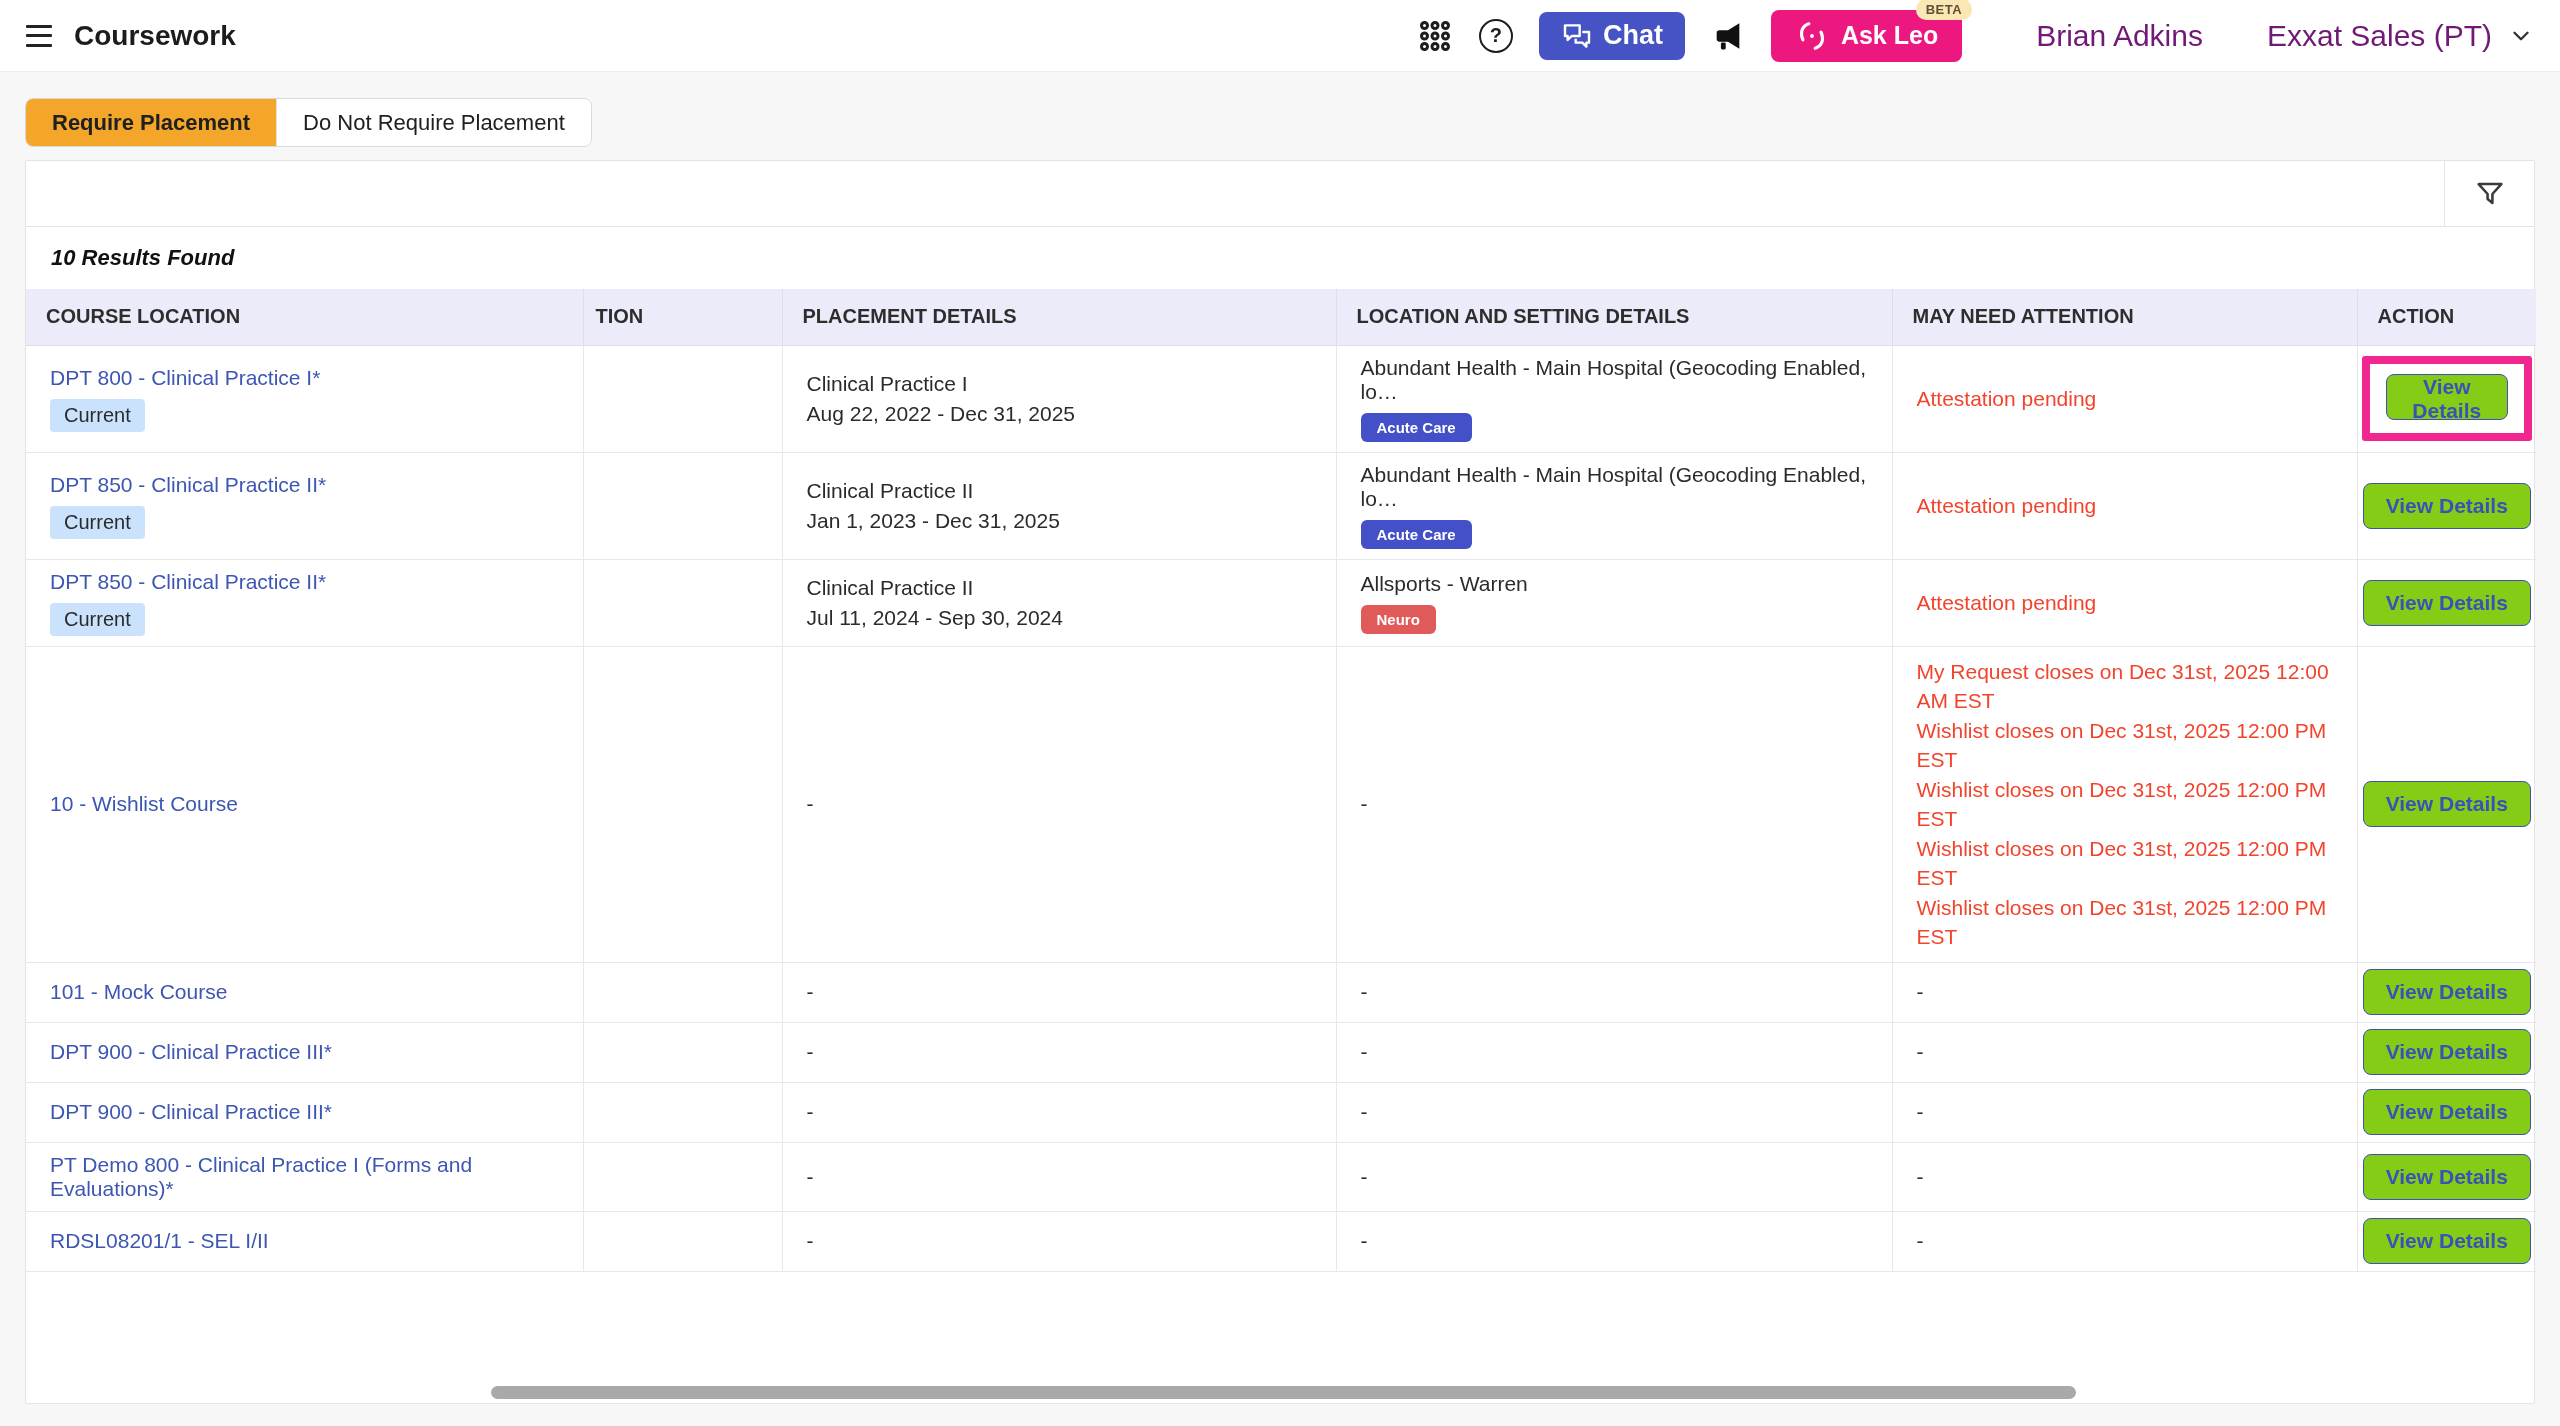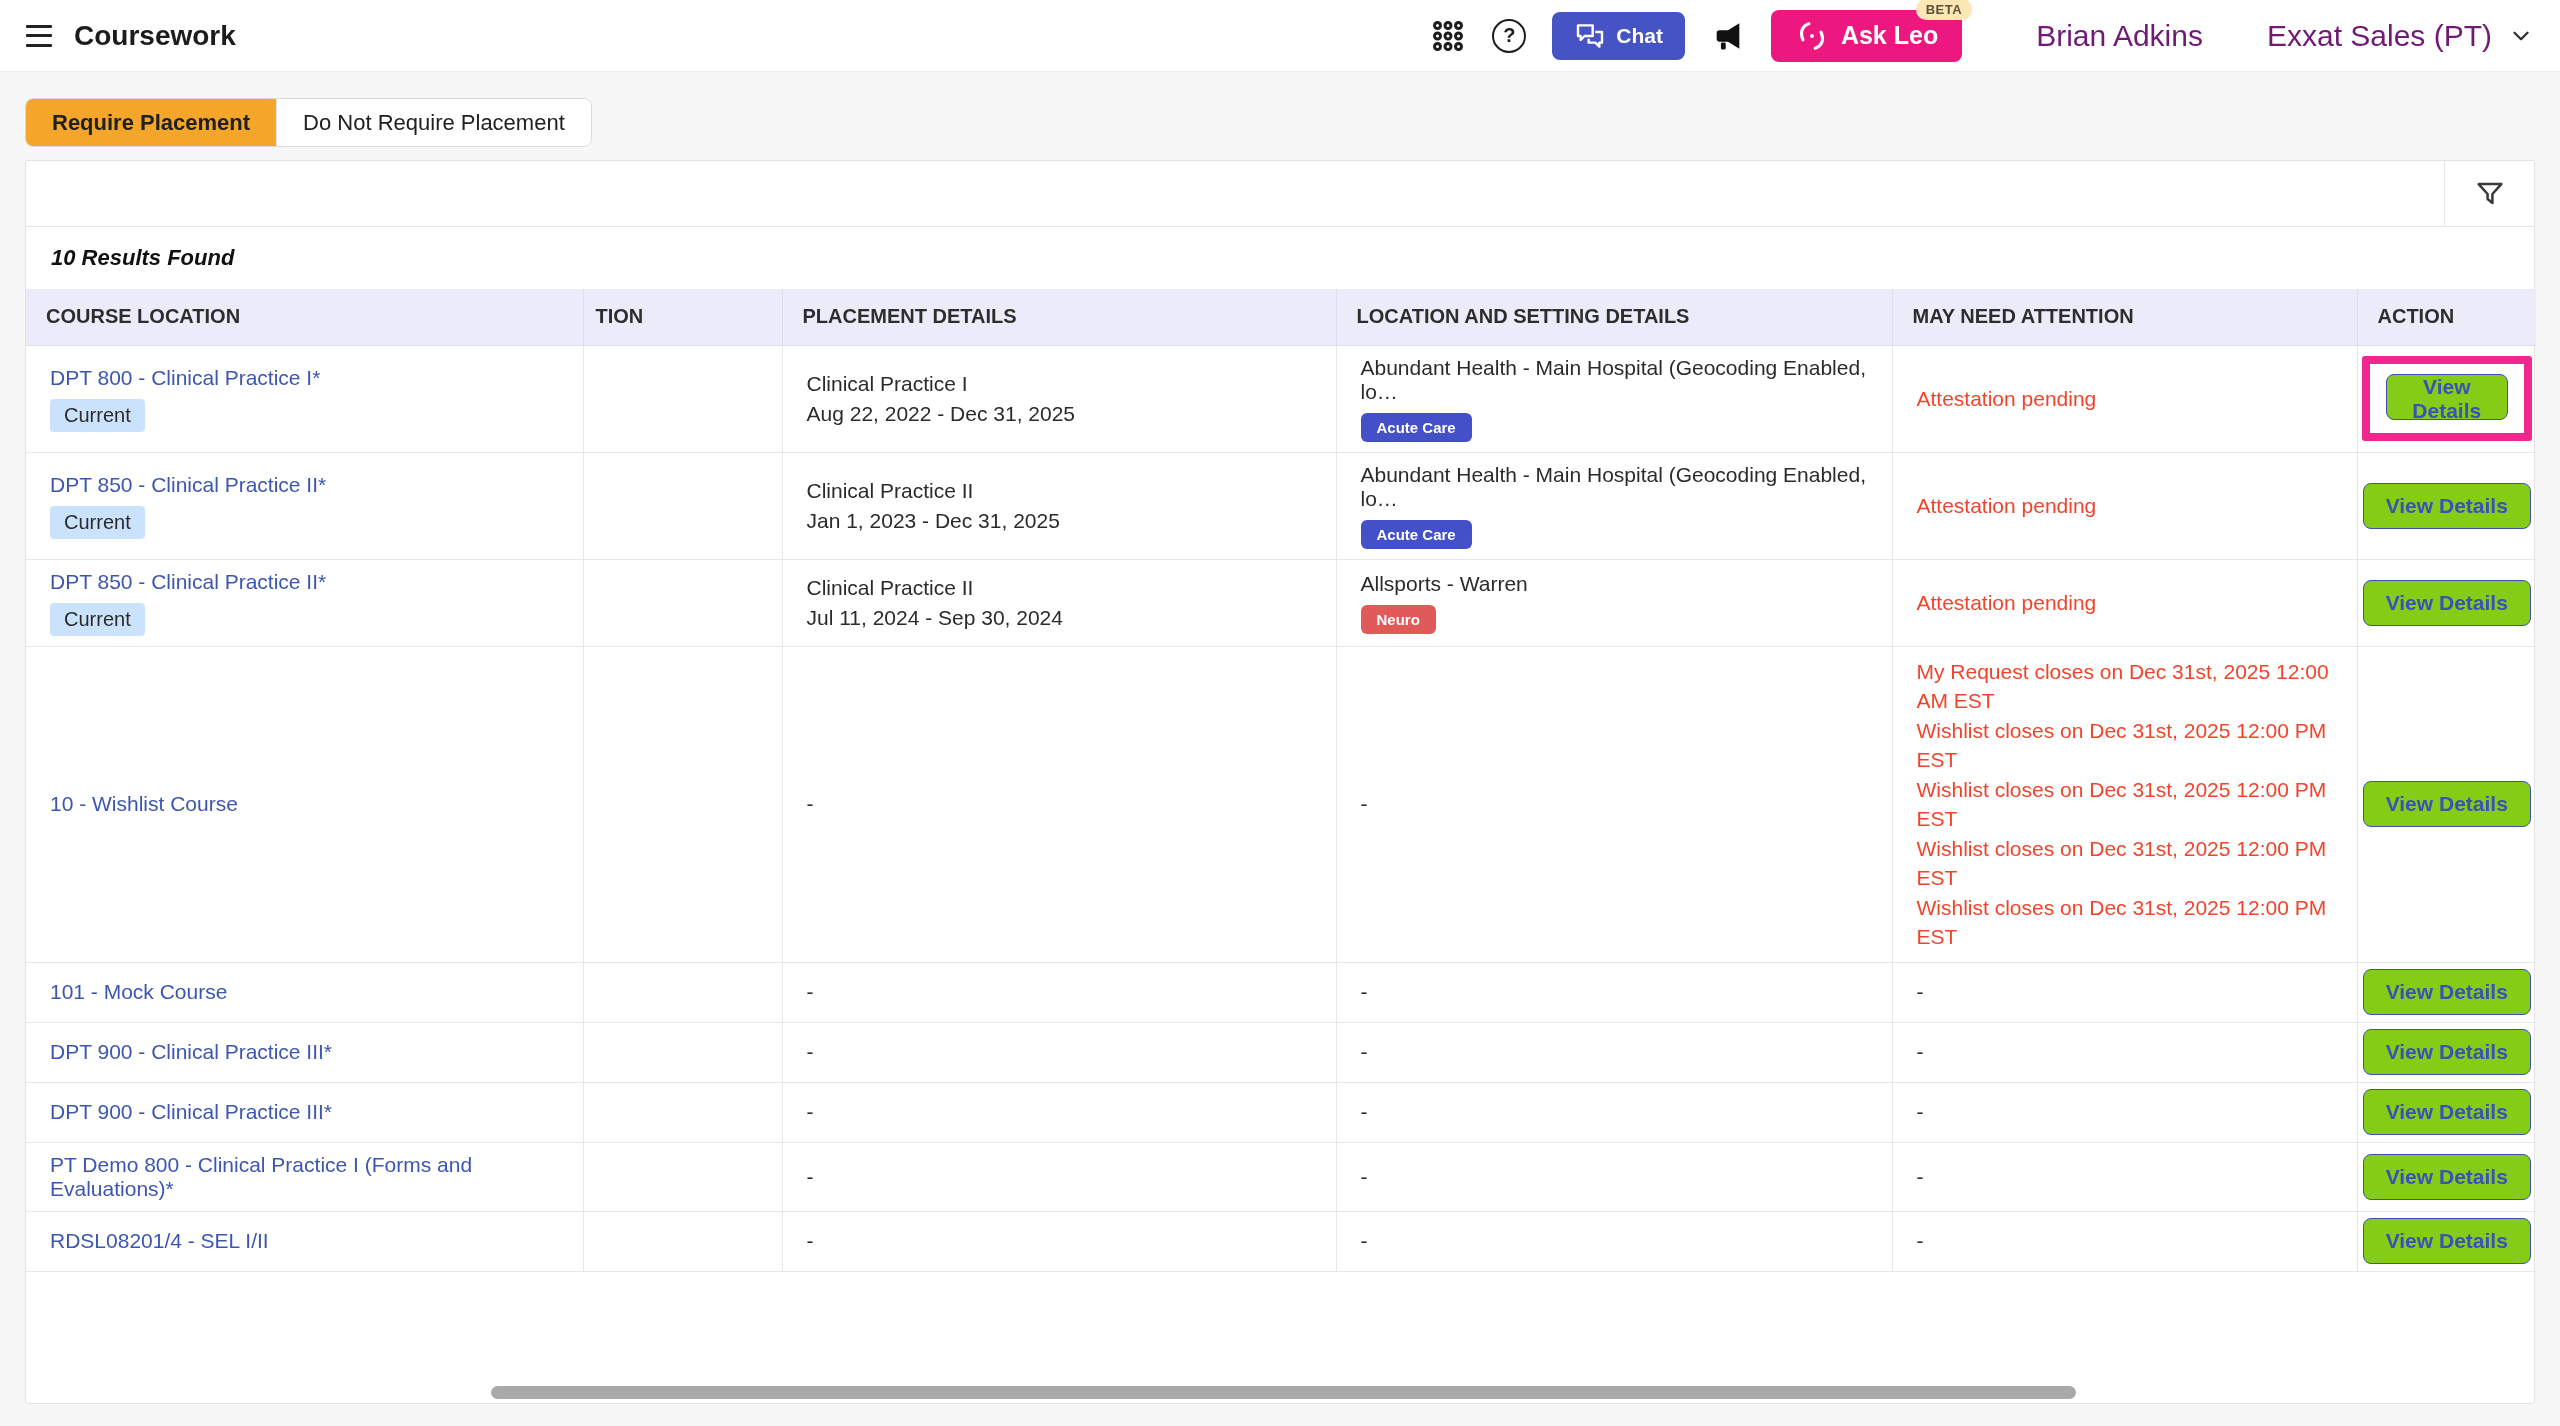--- a/index.html
+++ b/index.html
@@ -12,21 +12,21 @@
   .topbar-left { display:flex; align-items:center; gap:22px; }
   .hamburger { width:26px; height:22px; display:flex; flex-direction:column;
     justify-content:space-between; background:none; border:none; cursor:pointer; }
   .hamburger span { display:block; height:3px; background:#222; border-radius:1px; }
   .page-title { font-size:28px; font-weight:700; color:#1C1C1C; }
   .topbar-right { display:flex; align-items:center; gap:26px; }
   .icon-btn { background:none; border:none; cursor:pointer; display:flex; align-items:center; }
   .help-circle { width:34px; height:34px; border:2.5px solid #1d1d1d; border-radius:50%;
     display:flex; align-items:center; justify-content:center; font-size:20px; font-weight:700; color:#1d1d1d; }
   .chat-btn { display:flex; align-items:center; gap:10px; background:#4553C5; color:#fff;
-    border:none; border-radius:8px; height:48px; padding:0 22px; font-size:21px; font-weight:700; cursor:pointer; }
+    border:none; border-radius:8px; height:48px; padding:0 22px; font-size:27px; font-weight:700; cursor:pointer; }
   .askleo-wrap { position:relative; }
   .askleo-btn { display:flex; align-items:center; gap:12px; background:#EC187F; color:#fff;
     border:none; border-radius:8px; height:52px; padding:0 24px; font-size:25px; font-weight:700; cursor:pointer; }
   .beta-badge { position:absolute; top:-11px; right:-10px; background:#FBE7B4; color:#5c5036;
     font-size:13px; font-weight:700; padding:3px 10px; border-radius:10px; letter-spacing:.5px; }
   .user-menu { display:flex; align-items:center; gap:16px; cursor:pointer; }
   .user-menu .uname, .user-menu .uorg { font-size:30px; color:#701a75;margin-left:48px; }
 
   
   .tabs { display:inline-flex; margin:26px 0 0 25px; border:1px solid #D9D9D9;
@@ -266,21 +266,21 @@
       </tr>
       <tr class="rs">
         <td><a href="#" class="course-link">PT Demo 800 - Clinical Practice I (Forms and Evaluations)*</a></td>
         <td></td>
         <td>-</td>
         <td>-</td>
         <td>-</td>
         <td class="action-cell"><button class="view-btn">View Details</button></td>
       </tr>
       <tr class="rs">
-        <td><a href="#" class="course-link">RDSL08201/4 - SEL I/II</a></td>
+        <td><a href="#" class="course-link">RDSL08201/1 - SEL I/II</a></td>
         <td></td>
         <td>-</td>
         <td>-</td>
         <td>-</td>
         <td class="action-cell"><button class="view-btn">View Details</button></td>
       </tr>
     </tbody>
   </table>
 
   <div class="hscroll-thumb"></div>

